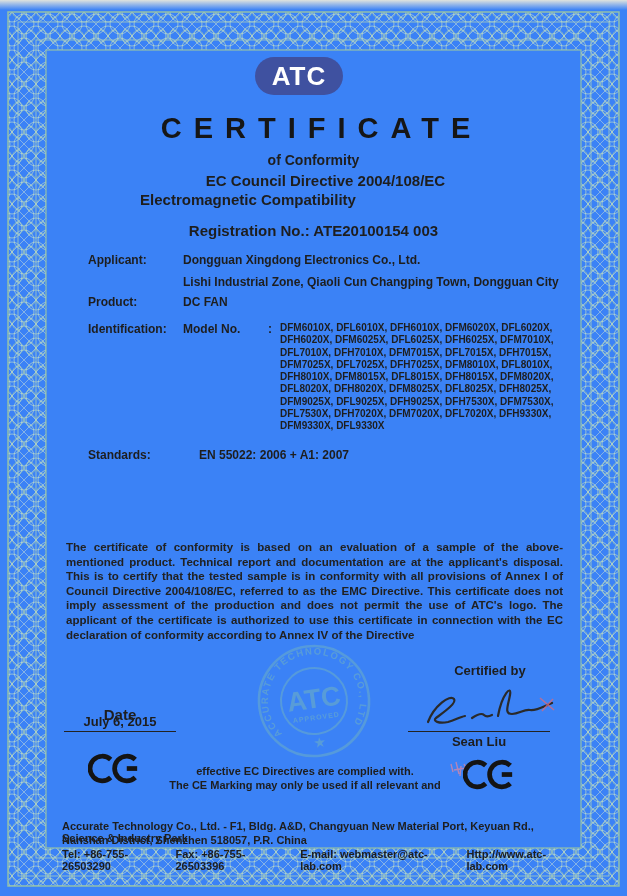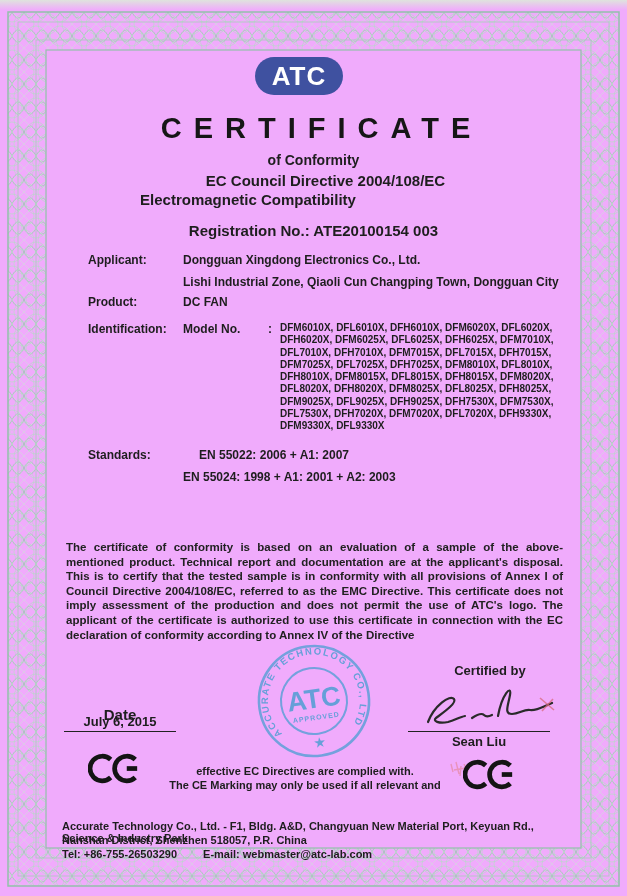--- a/index.html
+++ b/index.html
@@ -1,16 +1,16 @@
 <!DOCTYPE html>
 <html><head>
 <meta charset="utf-8">
 <style>
   html,body{margin:0;padding:0;background:#e9ebe7;}
-  .page{position:relative;width:627px;height:896px;margin:0 auto;background:#f0abfc;
+  .page{position:relative;width:627px;height:896px;margin:0 auto;background:#3b82f6;
         overflow:hidden;font-family:"Liberation Sans",sans-serif;font-weight:bold;color:#1e1e1e;}
   .abs{position:absolute;}
   .frame-svg{position:absolute;left:0;top:0;}
   .scan-edge{position:absolute;left:0;top:0;width:627px;height:10px;
              background:linear-gradient(180deg,#dfe3dd, rgba(252,252,249,0));}
   .logo{left:255px;top:57px;width:88px;height:38px;background:#3f51a0;border-radius:19px;
         display:flex;align-items:center;justify-content:center;}
   .logo span{color:#ffffff;font-size:26px;letter-spacing:1px;}
   .title{left:0;top:112px;width:627px;text-align:center;font-size:29px;letter-spacing:12px;
          padding-left:16px;box-sizing:border-box;color:#161616;}
@@ -98,21 +98,20 @@
 DFL7010X, DFH7010X, DFM7015X, DFL7015X, DFH7015X,
 DFM7025X, DFL7025X, DFH7025X, DFM8010X, DFL8010X,
 DFH8010X, DFM8015X, DFL8015X, DFH8015X, DFM8020X,
 DFL8020X, DFH8020X, DFM8025X, DFL8025X, DFH8025X,
 DFM9025X, DFL9025X, DFH9025X, DFH7530X, DFM7530X,
 DFL7530X, DFH7020X, DFM7020X, DFL7020X, DFH9330X,
 DFM9330X, DFL9330X</div>
 
   <div class="abs lbl" style="top:448px">Standards:</div>
   <div class="abs std1">EN 55022: 2006 + A1: 2007</div>
-  <div class="abs std2">EN 55024: 1998 + A1: 2001 + A2: 2003</div>
 
   <div class="abs para">The certificate of conformity is based on an evaluation of a sample of the above-mentioned product. Technical report and documentation are at the applicant's disposal. This is to certify that the tested sample is in conformity with all provisions of Annex I of Council Directive 2004/108/EC, referred to as the EMC Directive. This certificate does not imply assessment of the production and does not permit the use of ATC's logo. The applicant of the certificate is authorized to use this certificate in connection with the EC declaration of conformity according to Annex IV of the Directive</div>
 
   <svg class="abs stamp" width="120" height="120" viewBox="0 0 120 120">
     <defs>
       <path id="ringArc" d="M24,88 A46,46 0 1 1 96,88" fill="none"></path>
     </defs>
     <circle cx="60" cy="60" r="55" fill="none" stroke="#5b9fd6" stroke-width="2.6" opacity="0.9"></circle>
     <circle cx="60" cy="60" r="33" fill="none" stroke="#5b9fd6" stroke-width="2" opacity="0.9"></circle>
     <text font-size="9.5" fill="#5b9fd6" letter-spacing="1.5" font-family="Liberation Sans, sans-serif" font-weight="bold">
@@ -152,16 +151,18 @@
   </svg>
   <div class="abs ce-note">
     <div>effective EC Directives are complied with.</div>
     <div>The CE Marking may only be used if all relevant and</div>
   </div>
 
   <div class="abs footer1">Accurate Technology Co., Ltd. - F1, Bldg. A&amp;D, Changyuan New Material Port, Keyuan Rd., Science &amp; Industry Park</div>
   <div class="abs footer2">Nanshan District, Shenzhen 518057, P.R. China</div>
   <div class="abs footer3">
     <span>Tel: +86-755-26503290</span>
+    <span class="f-fax">Fax: +86-755-26503396</span>
     <span class="f-email">E-mail: webmaster@atc-lab.com</span>
+    <span class="f-web">Http://www.atc-lab.com</span>
   </div>
 
 </div>
 
 </body></html>

